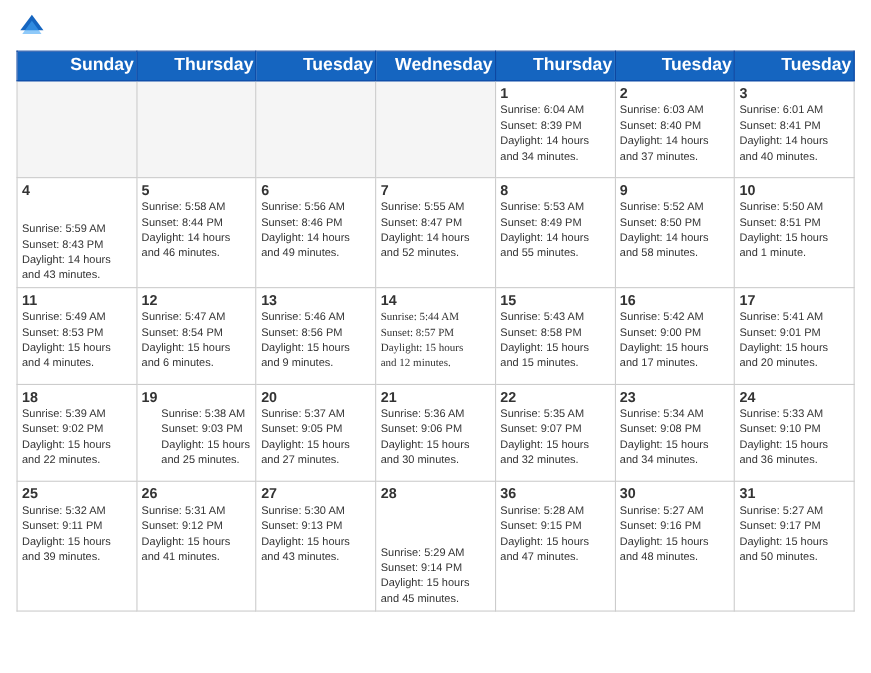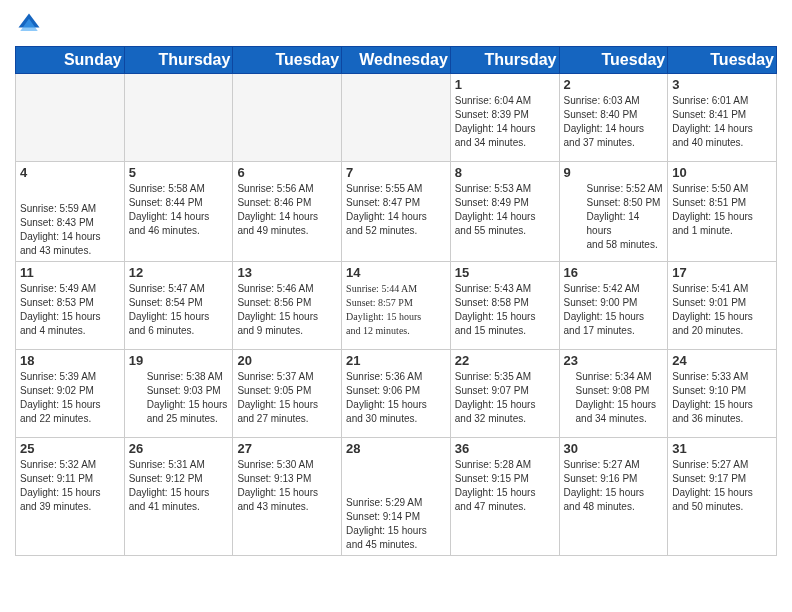--- a/index.html
+++ b/index.html
@@ -187,21 +187,21 @@
           </td>
           <td>
             <span class="day-num">8</span>
             <div class="day-info" style="white-space: pre-line;">Sunrise: 5:53 AM
 Sunset: 8:49 PM
 Daylight: 14 hours
 and 55 minutes.</div>
           </td>
           <td>
             <span class="day-num">9</span>
-            <div class="day-info" style="white-space: pre-line; margin-left: 23px;">Sunrise: 5:52 AM
+            <div class="day-info" style="white-space: pre-line;">Sunrise: 5:52 AM
 Sunset: 8:50 PM
 Daylight: 14 hours
 and 58 minutes.</div>
           </td>
           <td>
             <span class="day-num">10</span>
             <div class="day-info" style="white-space: pre-line;">Sunrise: 5:50 AM
 Sunset: 8:51 PM
 Daylight: 15 hours
 and 1 minute.</div>
@@ -289,21 +289,21 @@
           </td>
           <td>
             <span class="day-num">22</span>
             <div class="day-info" style="white-space: pre-line;">Sunrise: 5:35 AM
 Sunset: 9:07 PM
 Daylight: 15 hours
 and 32 minutes.</div>
           </td>
           <td>
             <span class="day-num">23</span>
-            <div class="day-info" style="white-space: pre-line; margin-left: 12px;">Sunrise: 5:34 AM
+            <div class="day-info" style="white-space: pre-line;">Sunrise: 5:34 AM
 Sunset: 9:08 PM
 Daylight: 15 hours
 and 34 minutes.</div>
           </td>
           <td>
             <span class="day-num">24</span>
             <div class="day-info" style="white-space: pre-line;">Sunrise: 5:33 AM
 Sunset: 9:10 PM
 Daylight: 15 hours
 and 36 minutes.</div>

